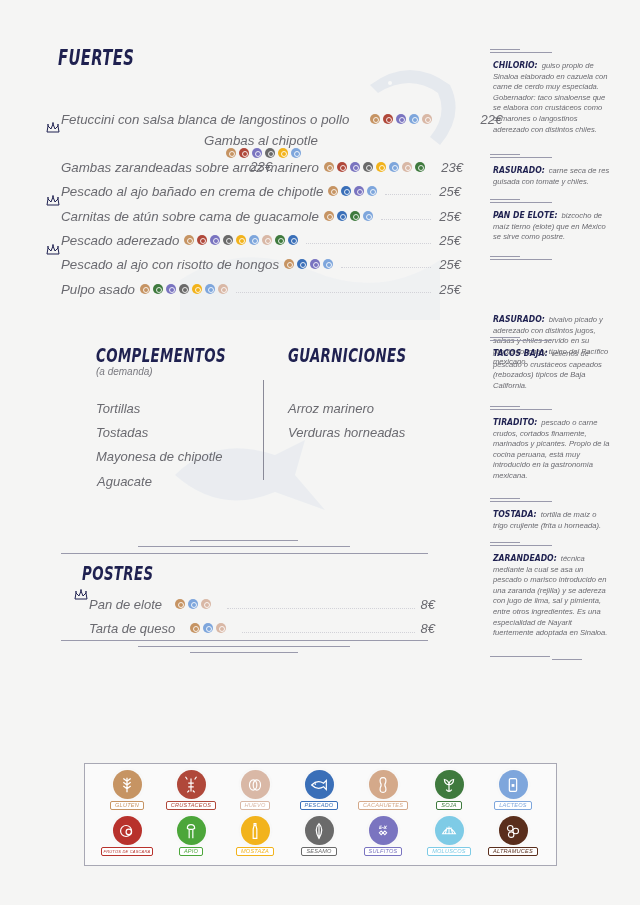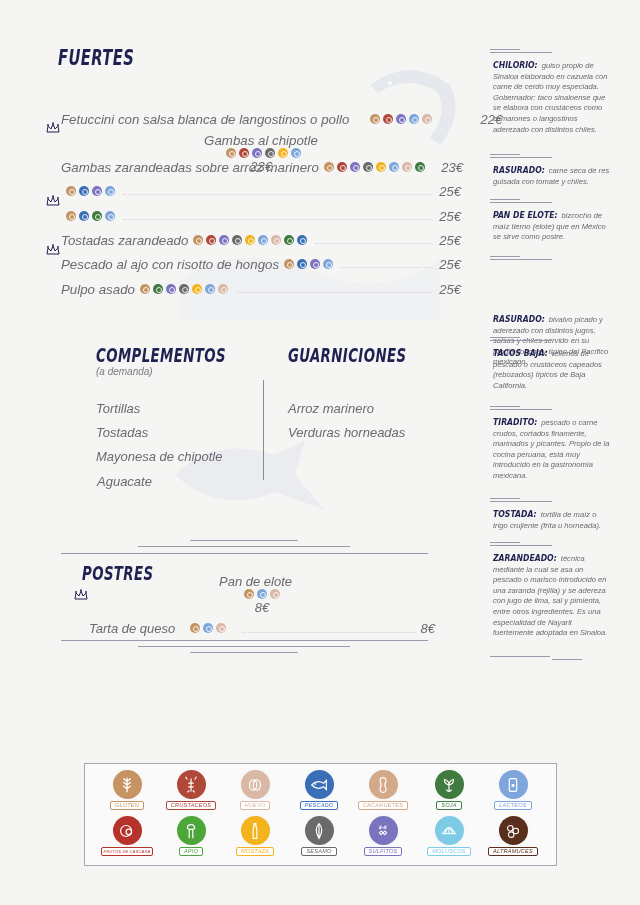--- a/index.html
+++ b/index.html
@@ -170,41 +170,43 @@
           <span class="al" style="background: rgb(106, 106, 106);"></span>
           <span class="al" style="background: rgb(242, 179, 28);"></span>
           <span class="al" style="background: rgb(126, 166, 220);"></span>
           <span class="al" style="background: rgb(217, 184, 166);"></span>
           <span class="al" style="background: rgb(63, 122, 62);"></span>
         </span>
         <span class="dots"></span>
         <span class="price">23€</span>
       </div>
       <div class="dish" style="top: 181px;">
+        <span class="name">Pescado al ajo bañado en crema de chipotle</span>
         <span class="icons">
           <span class="al" style="background: rgb(198, 148, 99);"></span>
           <span class="al" style="background: rgb(58, 111, 184);"></span>
           <span class="al" style="background: rgb(122, 116, 192);"></span>
           <span class="al" style="background: rgb(126, 166, 220);"></span>
         </span>
         <span class="dots"></span>
         <span class="price">25€</span>
       </div>
       <div class="dish" style="top: 206px;">
+        <span class="name">Carnitas de atún sobre cama de guacamole</span>
         <span class="icons">
           <span class="al" style="background: rgb(198, 148, 99);"></span>
           <span class="al" style="background: rgb(58, 111, 184);"></span>
           <span class="al" style="background: rgb(63, 122, 62);"></span>
           <span class="al" style="background: rgb(126, 166, 220);"></span>
         </span>
         <span class="dots"></span>
         <span class="price">25€</span>
       </div>
       <div class="dish" style="top: 230px;">
-        <span class="name">Tostadas zarandeado</span>
+        <span class="name">Pescado aderezado</span>
         <span class="icons">
           <span class="al" style="background: rgb(198, 148, 99);"></span>
           <span class="al" style="background: rgb(176, 72, 58);"></span>
           <span class="al" style="background: rgb(122, 116, 192);"></span>
           <span class="al" style="background: rgb(106, 106, 106);"></span>
           <span class="al" style="background: rgb(242, 179, 28);"></span>
           <span class="al" style="background: rgb(126, 166, 220);"></span>
           <span class="al" style="background: rgb(217, 184, 166);"></span>
           <span class="al" style="background: rgb(63, 122, 62);"></span>
           <span class="al" style="background: rgb(58, 111, 184);"></span>
@@ -275,21 +277,21 @@
   <div class="hline" style="left:61px;top:553px;width:367px;"></div>
 
   <div class="heading postres-title">POSTRES</div>
   <div id="postres-list">
       <span class="crown" style="left: 74px; top: 587px;"><svg viewBox="0 0 14 12" width="14" height="12">
           <path d="M1 10 L2 4 L5 7 L7 2 L9 7 L12 4 L13 10 Z" fill="none" stroke="#1f2150" stroke-width="1"></path>
           <circle cx="2" cy="3" r="0.9" fill="#1f2150"></circle>
           <circle cx="7" cy="1.2" r="0.9" fill="#1f2150"></circle>
           <circle cx="12" cy="3" r="0.9" fill="#1f2150"></circle>
         </svg></span>
-      <div class="postre" style="top: 574px; flex-direction: column;">
+      <div class="postre" style="top: 595px;">
         <span style="width: 86px; margin-right: 0px;">Pan de elote</span>
         <span class="icons">
           <span class="al" style="background: rgb(198, 148, 99);"></span>
           <span class="al" style="background: rgb(126, 166, 220);"></span>
           <span class="al" style="background: rgb(217, 184, 166);"></span>
         </span>
         <span class="dots"></span>
         <span class="price">8€</span>
       </div>
       <div class="postre" style="top: 619px;">

